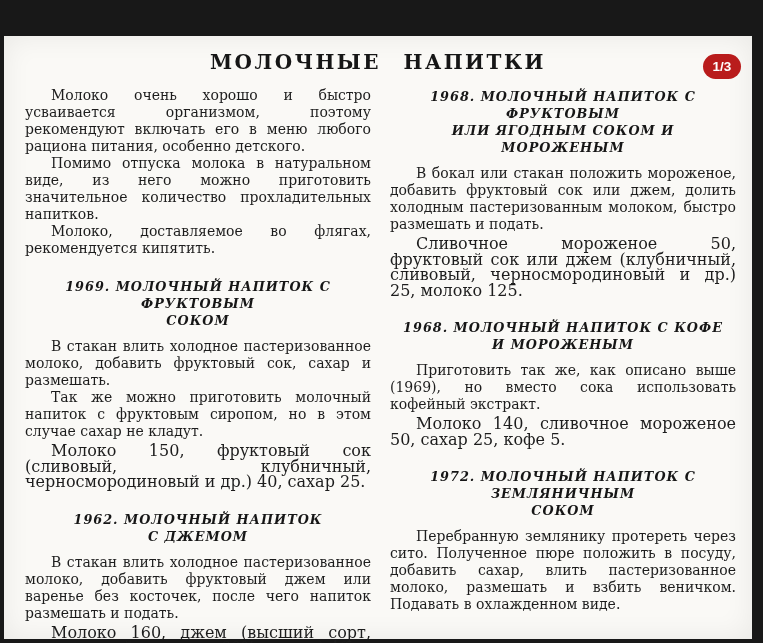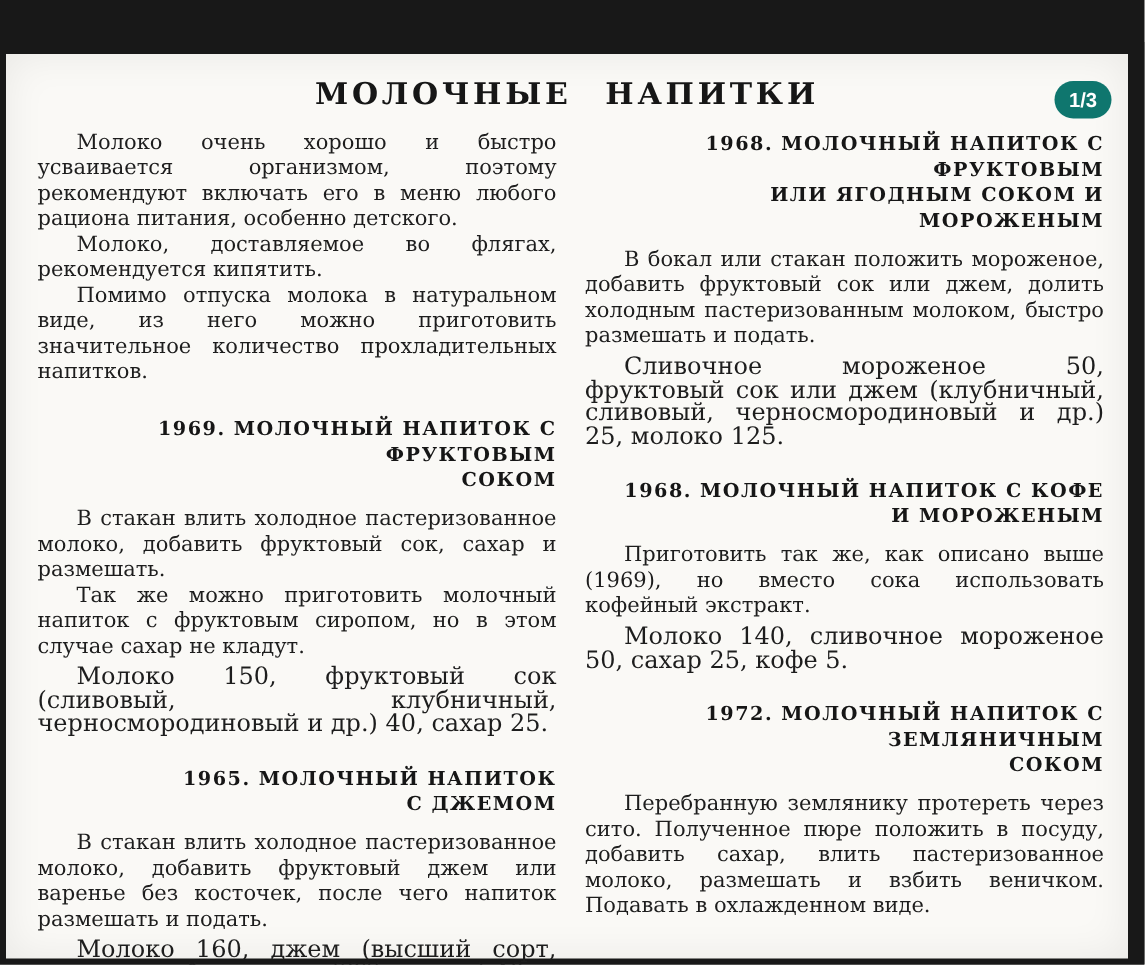--- a/index.html
+++ b/index.html
@@ -41,39 +41,40 @@
     font-size: 14px;
     line-height: 17px;
     text-align: justify;
     margin: 0;
   }
   .indent { text-indent: 26px; }
   .rhead {
     font-size: 12.8px;
     line-height: 17px;
     font-weight: bold;
-    text-align: right;
+    text-align: center;
     letter-spacing: 1px;
     margin: 21px 0 9px 0;
     color: #161616;
+    font-style: italic;
   }
   .rhead .hl { display: block; }
   .col .recipe:first-child .rhead { margin-top: 1px; }
   .ing {
     font-size: 16px;
     line-height: 15.5px;
     text-align: justify;
     margin: 3px 0 0 0;
   }
   .badge {
     position: absolute;
     top: 26px; right: 22px;
     min-width: 38px; height: 25px;
     border-radius: 13px;
-    background: #0f766e;
+    background: #b91c1c;
     color: #ffffff;
     font-family: "Liberation Sans", sans-serif;
     font-size: 13.5px;
     font-weight: bold;
     display: flex;
     align-items: center;
     justify-content: center;
     box-sizing: border-box;
     padding: 0 6px;
   }
@@ -83,36 +84,36 @@
 
 <div class="frame">
   <div class="page">
 
     <h1 class="title">МОЛОЧНЫЕ НАПИТКИ</h1>
 
     <div class="columns">
 
       <div class="col">
         <p class="body indent">Молоко очень хорошо и быстро усваивается организмом, поэтому рекомендуют включать его в меню любого рациона питания, особенно детского.</p>
+        <p class="body indent">Помимо отпуска молока в натуральном виде, из него можно приготовить значительное количество прохладительных напитков.</p>
         <p class="body indent">Молоко, доставляемое во флягах, рекомендуется кипятить.</p>
-        <p class="body indent">Помимо отпуска молока в натуральном виде, из него можно приготовить значительное количество прохладительных напитков.</p>
 
         <section class="recipe">
           <h2 class="rhead">
             <span class="hl">1969. МОЛОЧНЫЙ НАПИТОК С ФРУКТОВЫМ</span>
             <span class="hl">СОКОМ</span>
           </h2>
           <p class="body indent">В стакан влить холодное пастеризованное молоко, добавить фруктовый сок, сахар и размешать.</p>
           <p class="body indent">Так же можно приготовить молочный напиток с фруктовым сиропом, но в этом случае сахар не кладут.</p>
           <p class="ing indent">Молоко 150, фруктовый сок (сливовый, клубничный, черносмородиновый и др.) 40, сахар 25.</p>
         </section>
 
         <section class="recipe">
           <h2 class="rhead">
-            <span class="hl">1965. МОЛОЧНЫЙ НАПИТОК</span>
+            <span class="hl">1962. МОЛОЧНЫЙ НАПИТОК</span>
             <span class="hl">С ДЖЕМОМ</span>
           </h2>
           <p class="body indent">В стакан влить холодное пастеризованное молоко, добавить фруктовый джем или варенье без косточек, после чего напиток размешать и подать.</p>
           <p class="ing indent">Молоко 160, джем (высший сорт, содержащий не менее 60% сахара) 40.</p>
         </section>
       </div>
 
       <div class="col">
         <section class="recipe">
           <h2 class="rhead">

